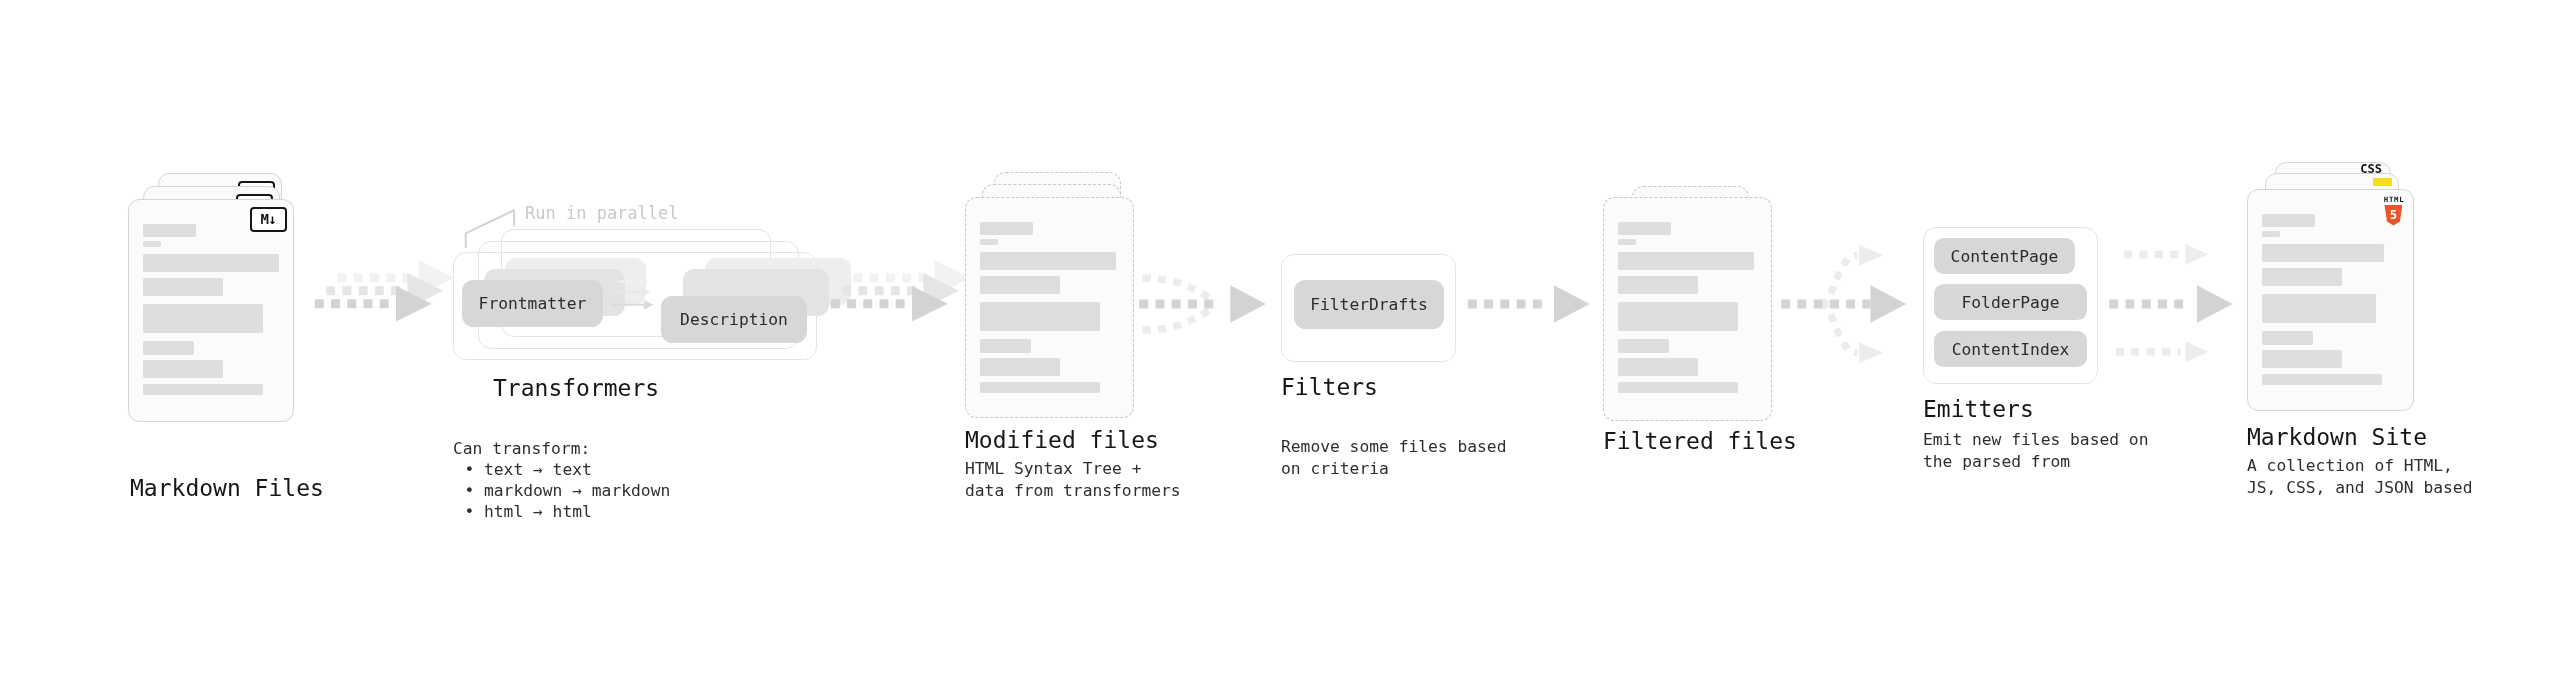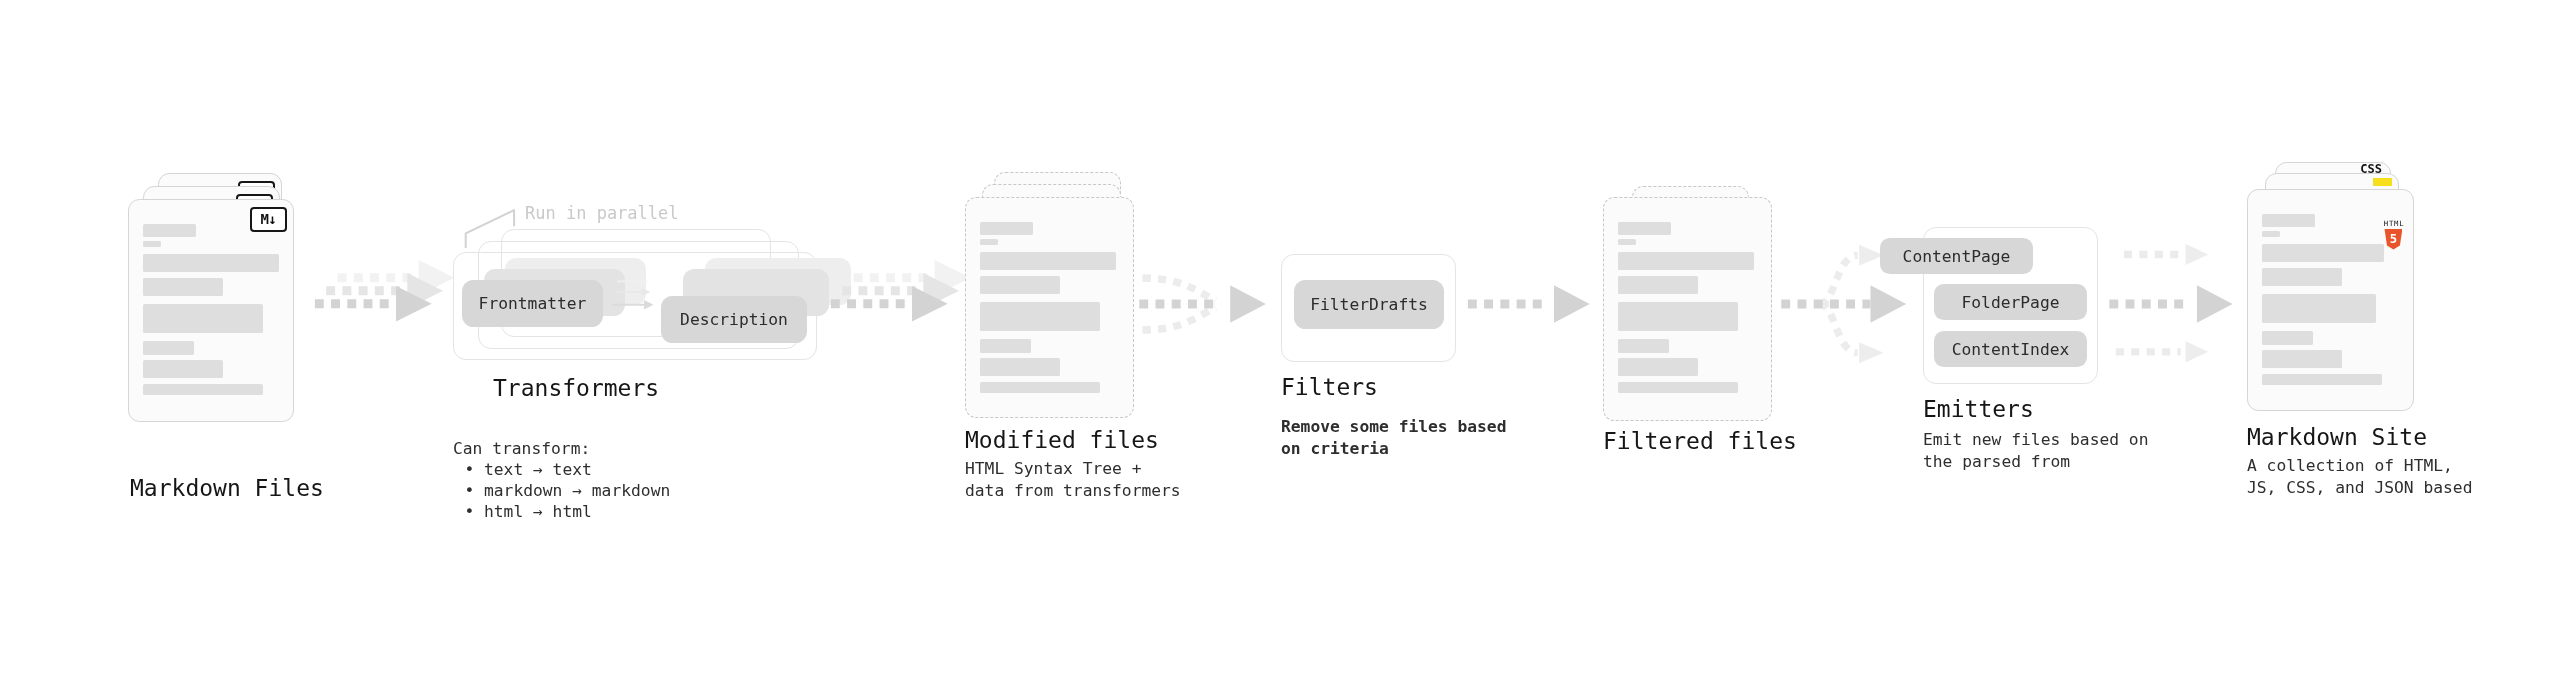--- a/index.html
+++ b/index.html
@@ -37,21 +37,21 @@
   .annotation{position:absolute;font-size:17px;color:#c9c9c9;white-space:nowrap;}
 
   .md-icon{position:absolute;top:6.5px;right:6.5px;width:32.5px;height:21px;border:2.4px solid #161616;border-radius:4.1px;
            background:#ffffff;display:flex;align-items:center;justify-content:center;
            font-weight:bold;font-size:14px;color:#111;letter-spacing:-0.8px;}
 
   .css-badge{position:absolute;top:2.4px;right:6.5px;font-size:12px;font-weight:bold;color:#111;
              border-bottom:2.4px solid #2a65e8;padding:0 1.6px 0.8px;line-height:8.1px;}
   .js-badge{position:absolute;top:4.1px;right:6.5px;width:18.7px;height:8.1px;background:#f7df1e;}
   .html5{position:absolute;top:5.7px;right:9.8px;width:19.5px;text-align:center;}
-  .html5 .word{font-size:7.3px;font-weight:normal;letter-spacing:0.8px;color:#111;line-height:8.1px;margin-top:24px;}
+  .html5 .word{font-size:7.3px;font-weight:bold;letter-spacing:0.8px;color:#111;line-height:8.1px;}
   .html5 .shield{width:18px;height:21px;margin:0.8px auto 0;background:#e8552b;
                  clip-path:polygon(0 0,100% 0,86% 80%,50% 100%,14% 80%);
                  color:#fff;font-size:12.2px;font-weight:bold;display:flex;align-items:center;justify-content:center;}
 
   svg.conn{position:absolute;}
   .l{fill:none;stroke-width:11;stroke-dasharray:11 9;}
   .m{stroke:#d3d3d3;}
   .g1s{stroke:#e5e5e5;}
   .g2s{stroke:#f2f2f2;}
   .lg{stroke:#ebebeb;stroke-width:9;stroke-dasharray:10 9;}
@@ -185,21 +185,21 @@
   <path class="curve" d="M 8,43 C 58,43 76,60 98,71"></path>
   <path class="curve" d="M 8,107 C 58,107 76,90 98,79"></path>
   <line class="l m" x1="4" y1="75" x2="104" y2="75"></line>
   <polygon class="hm" points="116,52 116,98 160,75"></polygon>
 </svg>
 
 <div>
   <div class="frame" style="left:1281px;top:254px;width:173px;height:106px;"></div>
   <div class="pill" style="left:1294px;top:280px;width:150px;height:49px;">FilterDrafts</div>
   <div class="title" style="left:1281px;top:374px;">Filters</div>
-  <div class="desc lh27" style="left:1281px;top:416px;font-weight:bold;">
+  <div class="desc lh27" style="left:1281px;top:436px;">
     <span>Remove some files based</span>
     <span>on criteria</span>
   </div>
 </div>
 
 <svg class="conn" style="left:1463px;top:247px;" width="134" height="114" viewBox="0 0 165 140">
   <line class="l m" x1="6" y1="70" x2="102" y2="70"></line>
   <polygon class="hm" points="112,47 112,93 156,70"></polygon>
 </svg>
 
@@ -224,21 +224,21 @@
   <path class="curve" d="M 52,85 C 70,85 72,25 98,25"></path>
   <polygon class="hl" points="100,12 100,38 130,25"></polygon>
   <path class="curve" d="M 52,85 C 70,85 72,145 98,145"></path>
   <polygon class="hl" points="100,132 100,158 130,145"></polygon>
   <line class="l m" x1="4" y1="85" x2="114" y2="85"></line>
   <polygon class="hm" points="114,62 114,108 158,85"></polygon>
 </svg>
 
 <div>
   <div class="frame" style="left:1923px;top:227px;width:173px;height:155px;"></div>
-  <div class="pill small" style="left:1880px;top:238px;width:153px;height:36px;">ContentPage</div>
+  <div class="pill small" style="left:1934px;top:238px;width:141px;height:36px;">ContentPage</div>
   <div class="pill small" style="left:1934px;top:284px;width:153px;height:36px;">FolderPage</div>
   <div class="pill small" style="left:1934px;top:331px;width:153px;height:36px;">ContentIndex</div>
   <div class="title" style="left:1923px;top:396px;">Emitters</div>
   <div class="desc lh27" style="left:1923px;top:429px;">
     <span>Emit new files based on</span>
     <span>the parsed from</span>
   </div>
 </div>
 
 <svg class="conn" style="left:2106px;top:235px;" width="134" height="142" viewBox="0 0 165 175">

